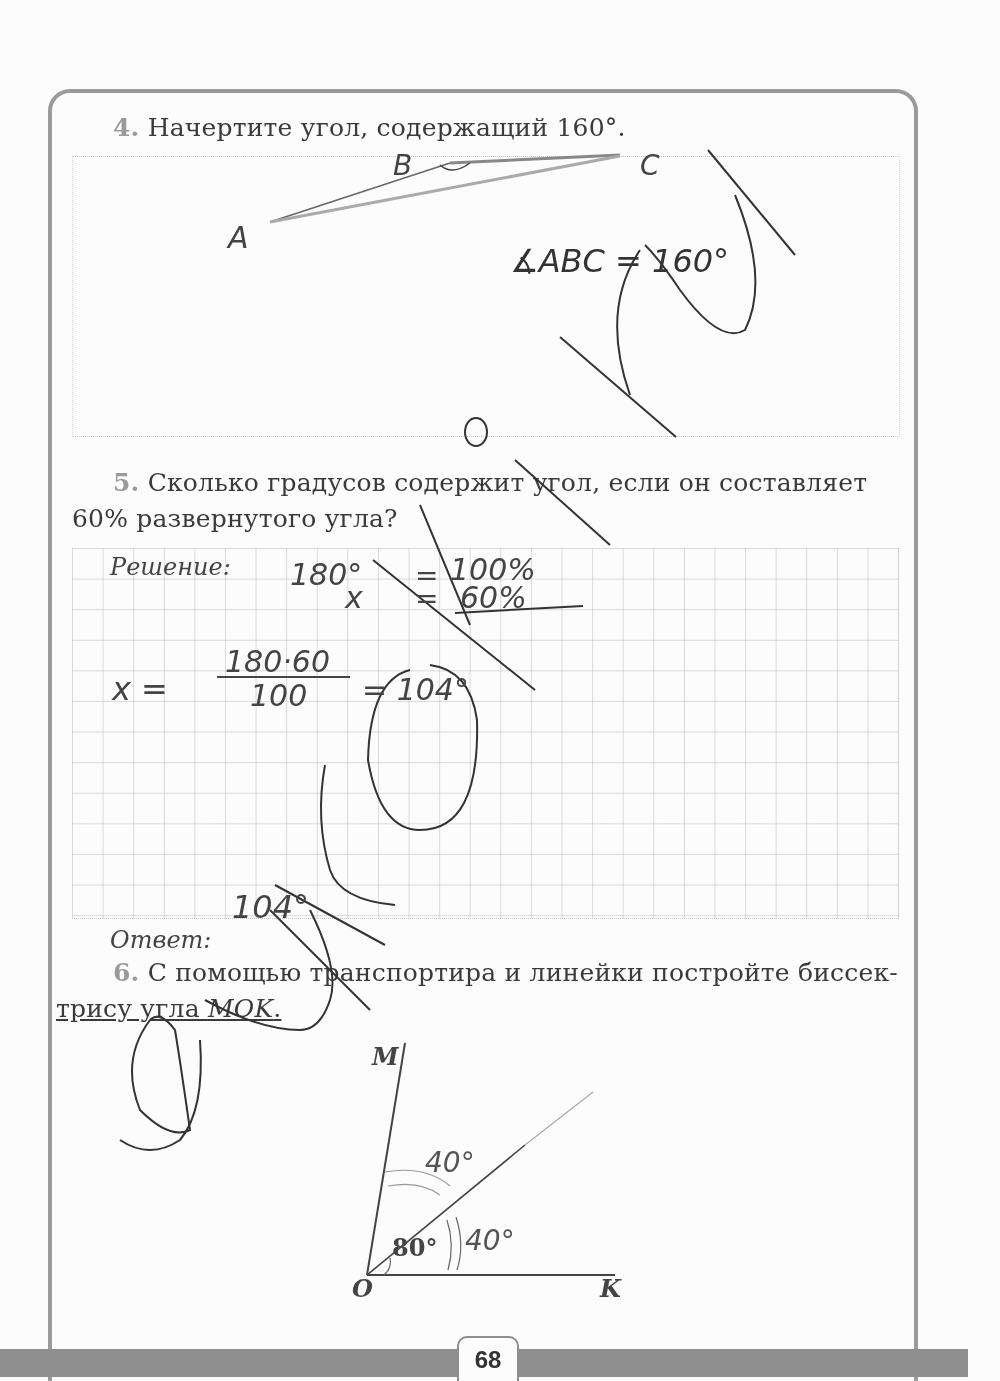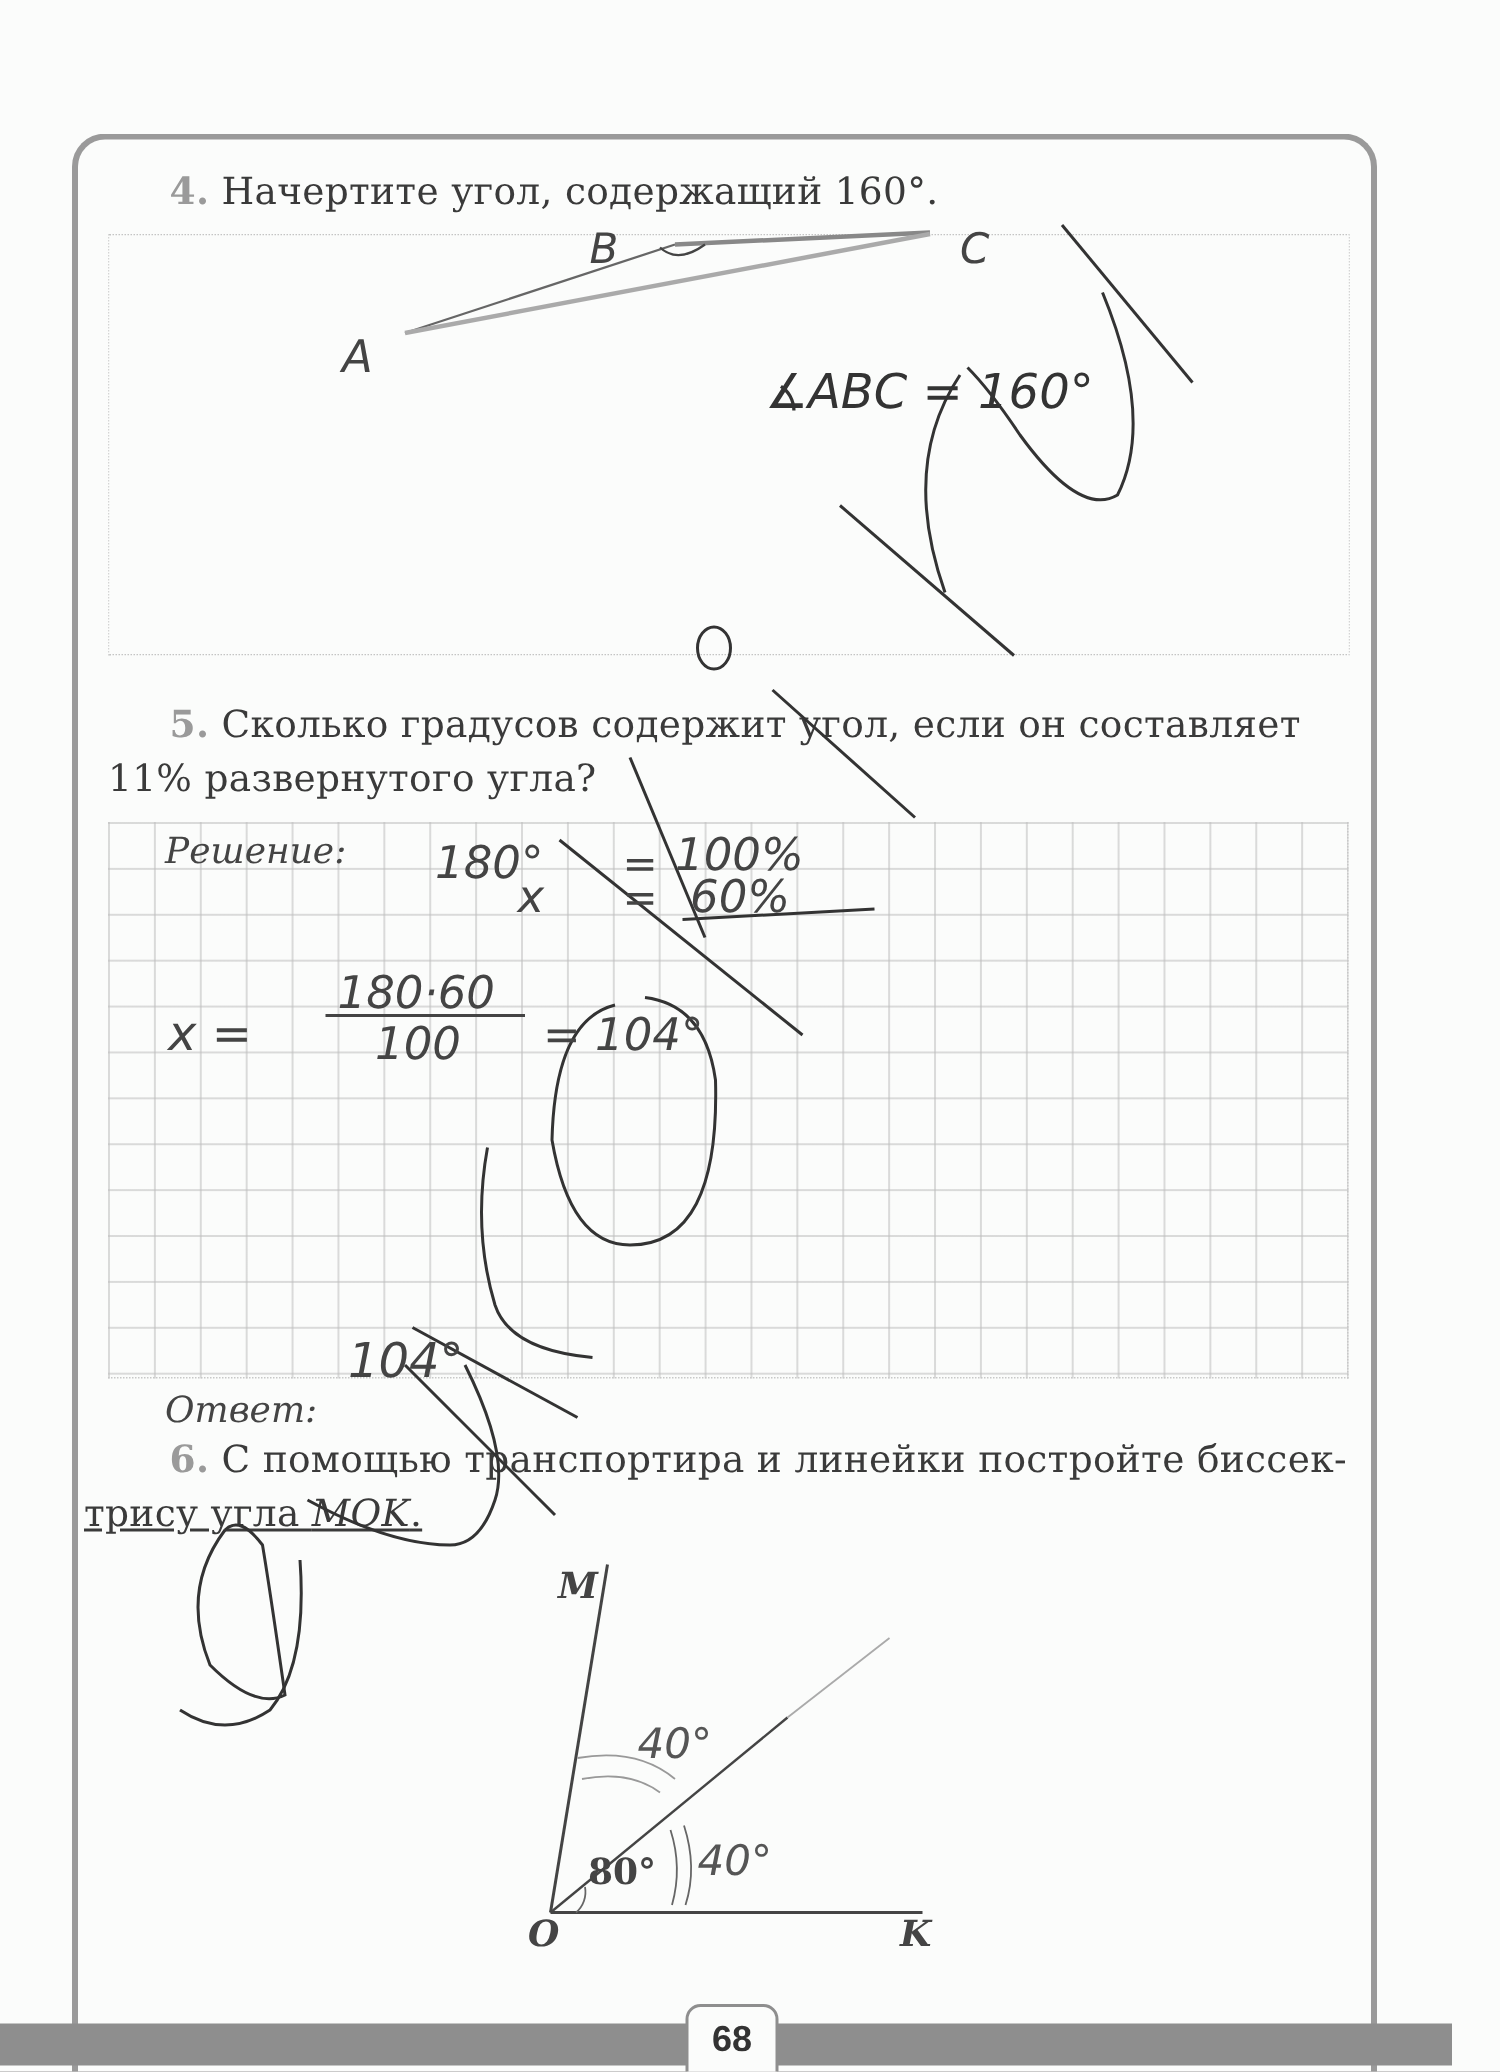--- a/index.html
+++ b/index.html
@@ -58,21 +58,21 @@
   <span class="task-num">4.</span>
   <span>Начертите угол, содержащий 160°.</span>
 </div>
 <div class="dotted-box" style="left:72px; top:156px; width:826px; height:279px;"></div>
 
 <div class="task-text" style="left:113px; top:466px; width:790px; text-align:justify;">
   <span class="task-num">5.</span>
   <span>Сколько градусов содержит угол, если он составляет</span>
 </div>
 <div class="task-text" style="left:72px; top:502px;">
-  <span>11% развернутого угла?</span>
+  <span>60% развернутого угла?</span>
 </div>
 
 <div class="grid" style="left:72px; top:548px; width:826px; height:370px;"></div>
 <div class="label-italic" style="left:72px; top:553px;">Решение:</div>
 <div class="label-italic" style="left:72px; top:886px;margin-top:40px;">Ответ:</div>
 
 <div class="task-text" style="left:113px; top:956px;">
   <span class="task-num">6.</span>
   <span>С помощью транспортира и линейки постройте биссек-</span>
 </div>

